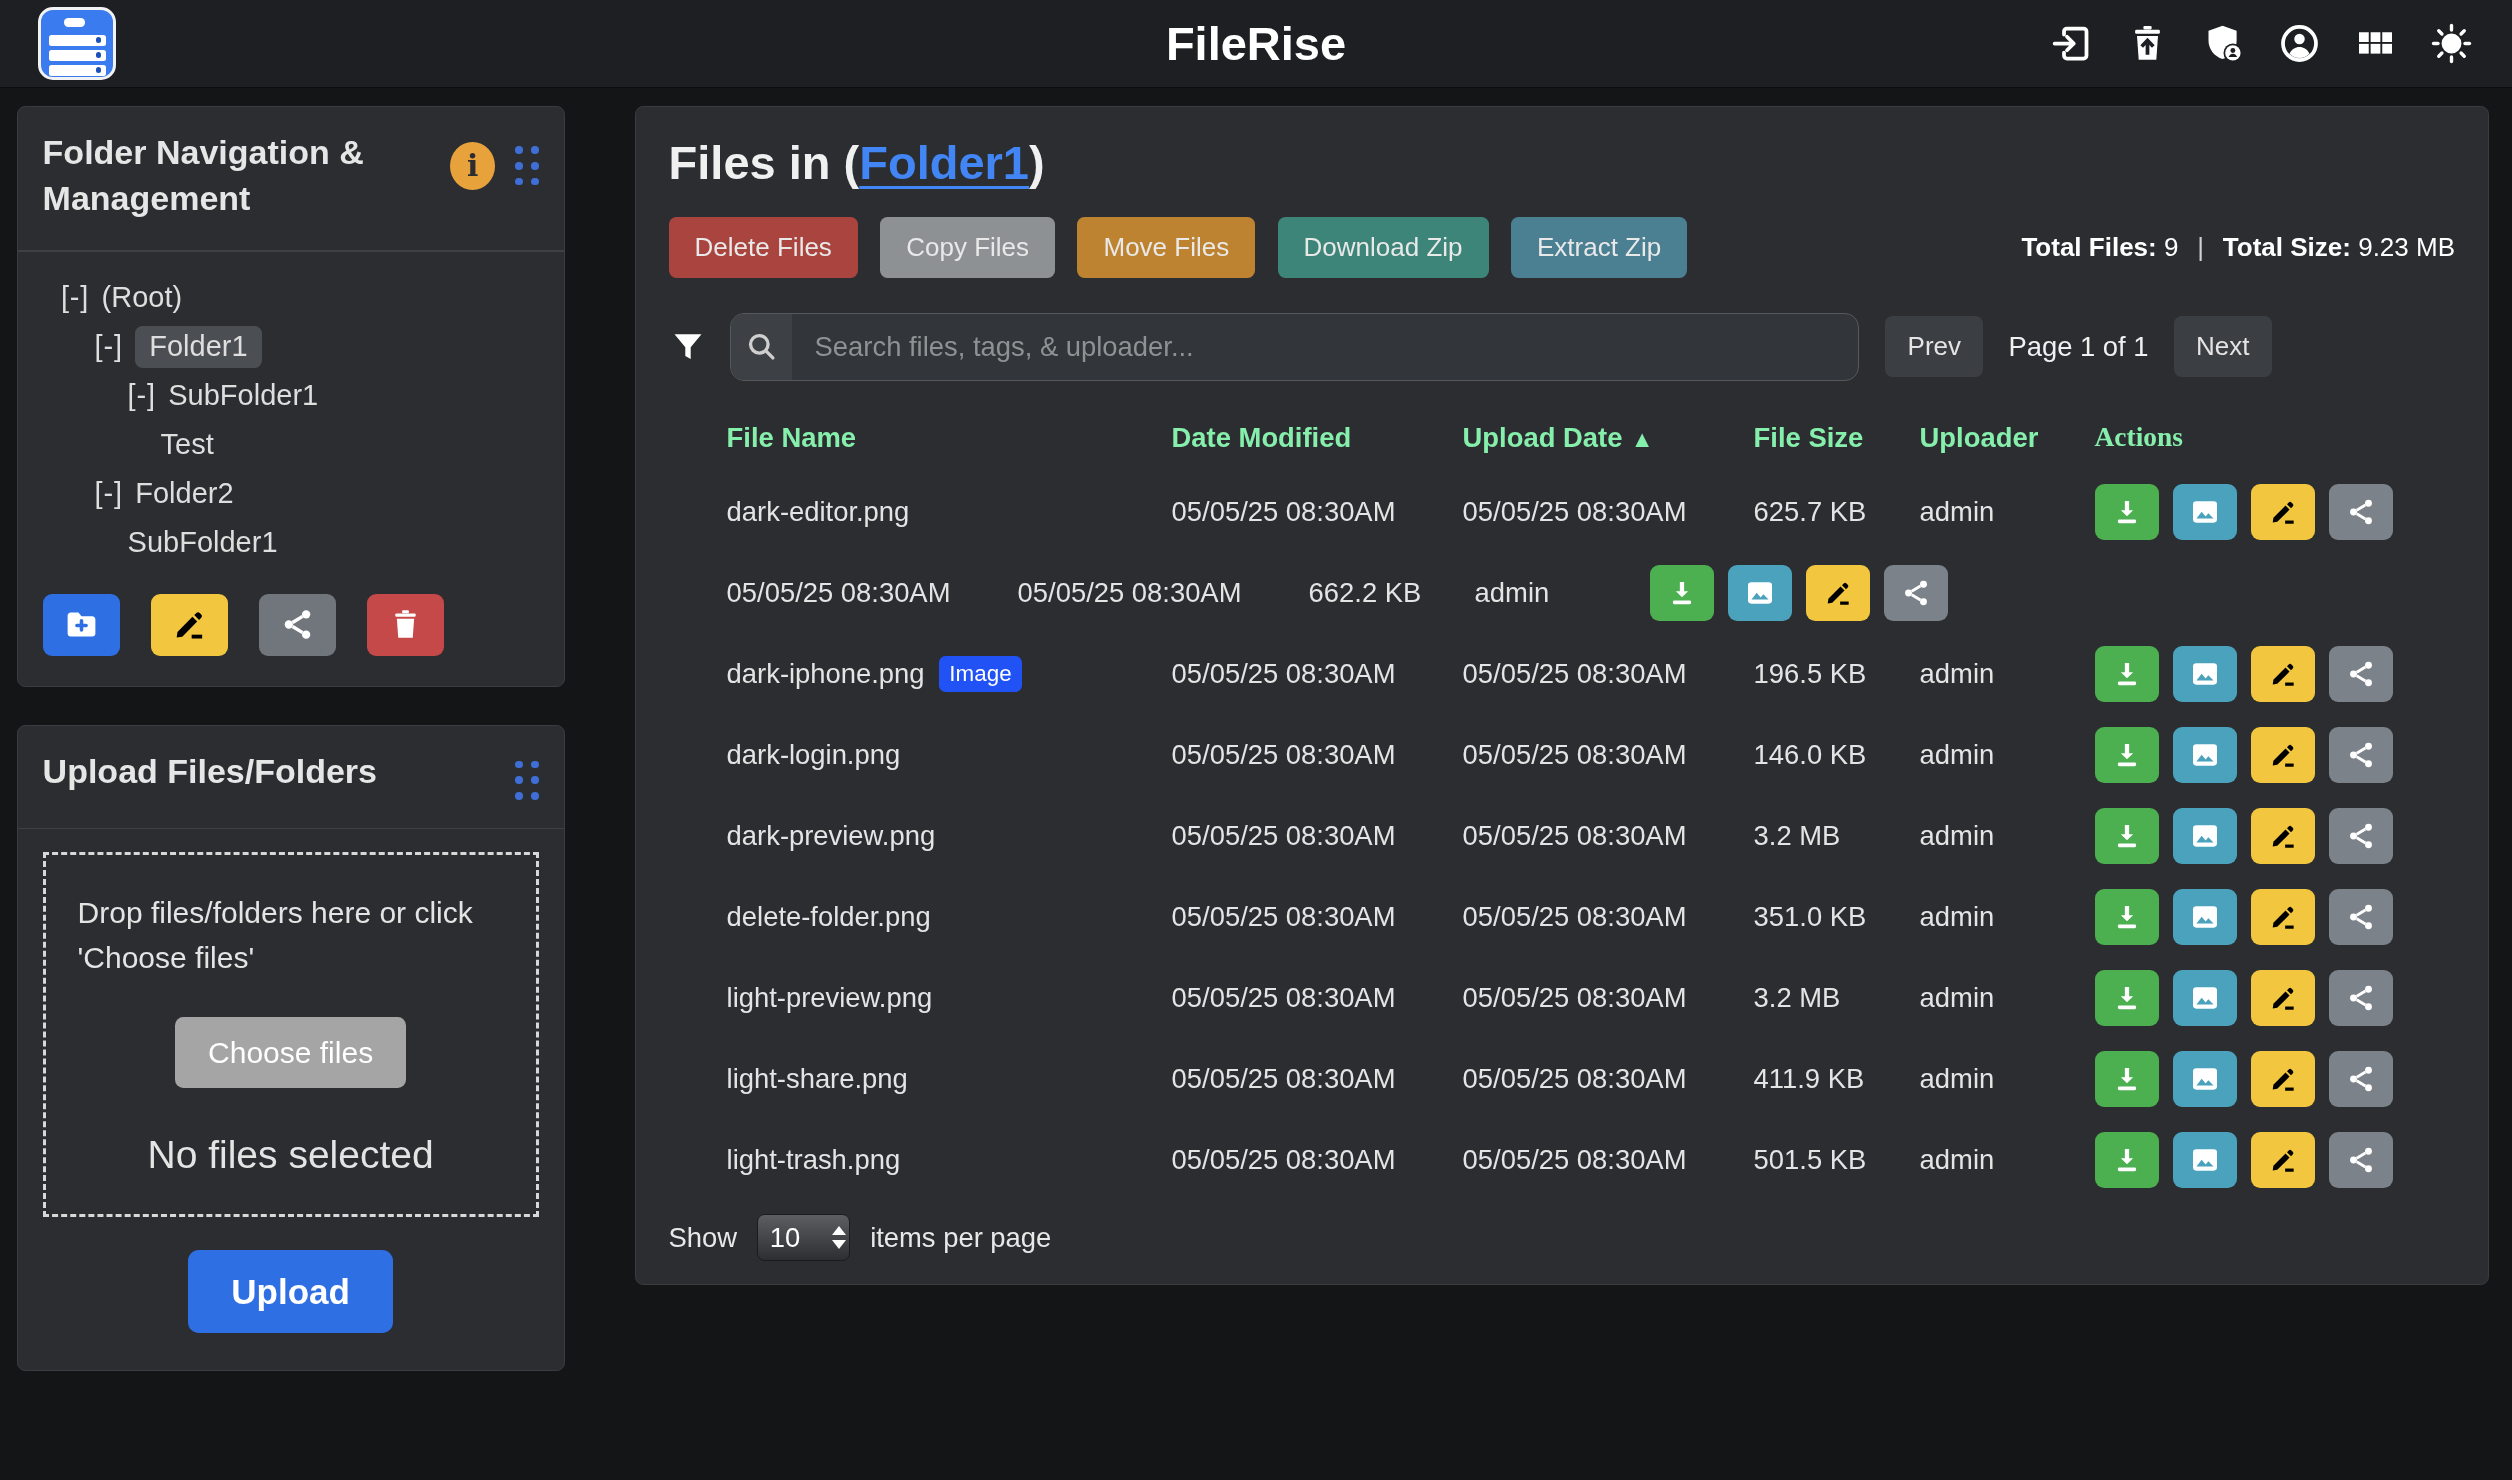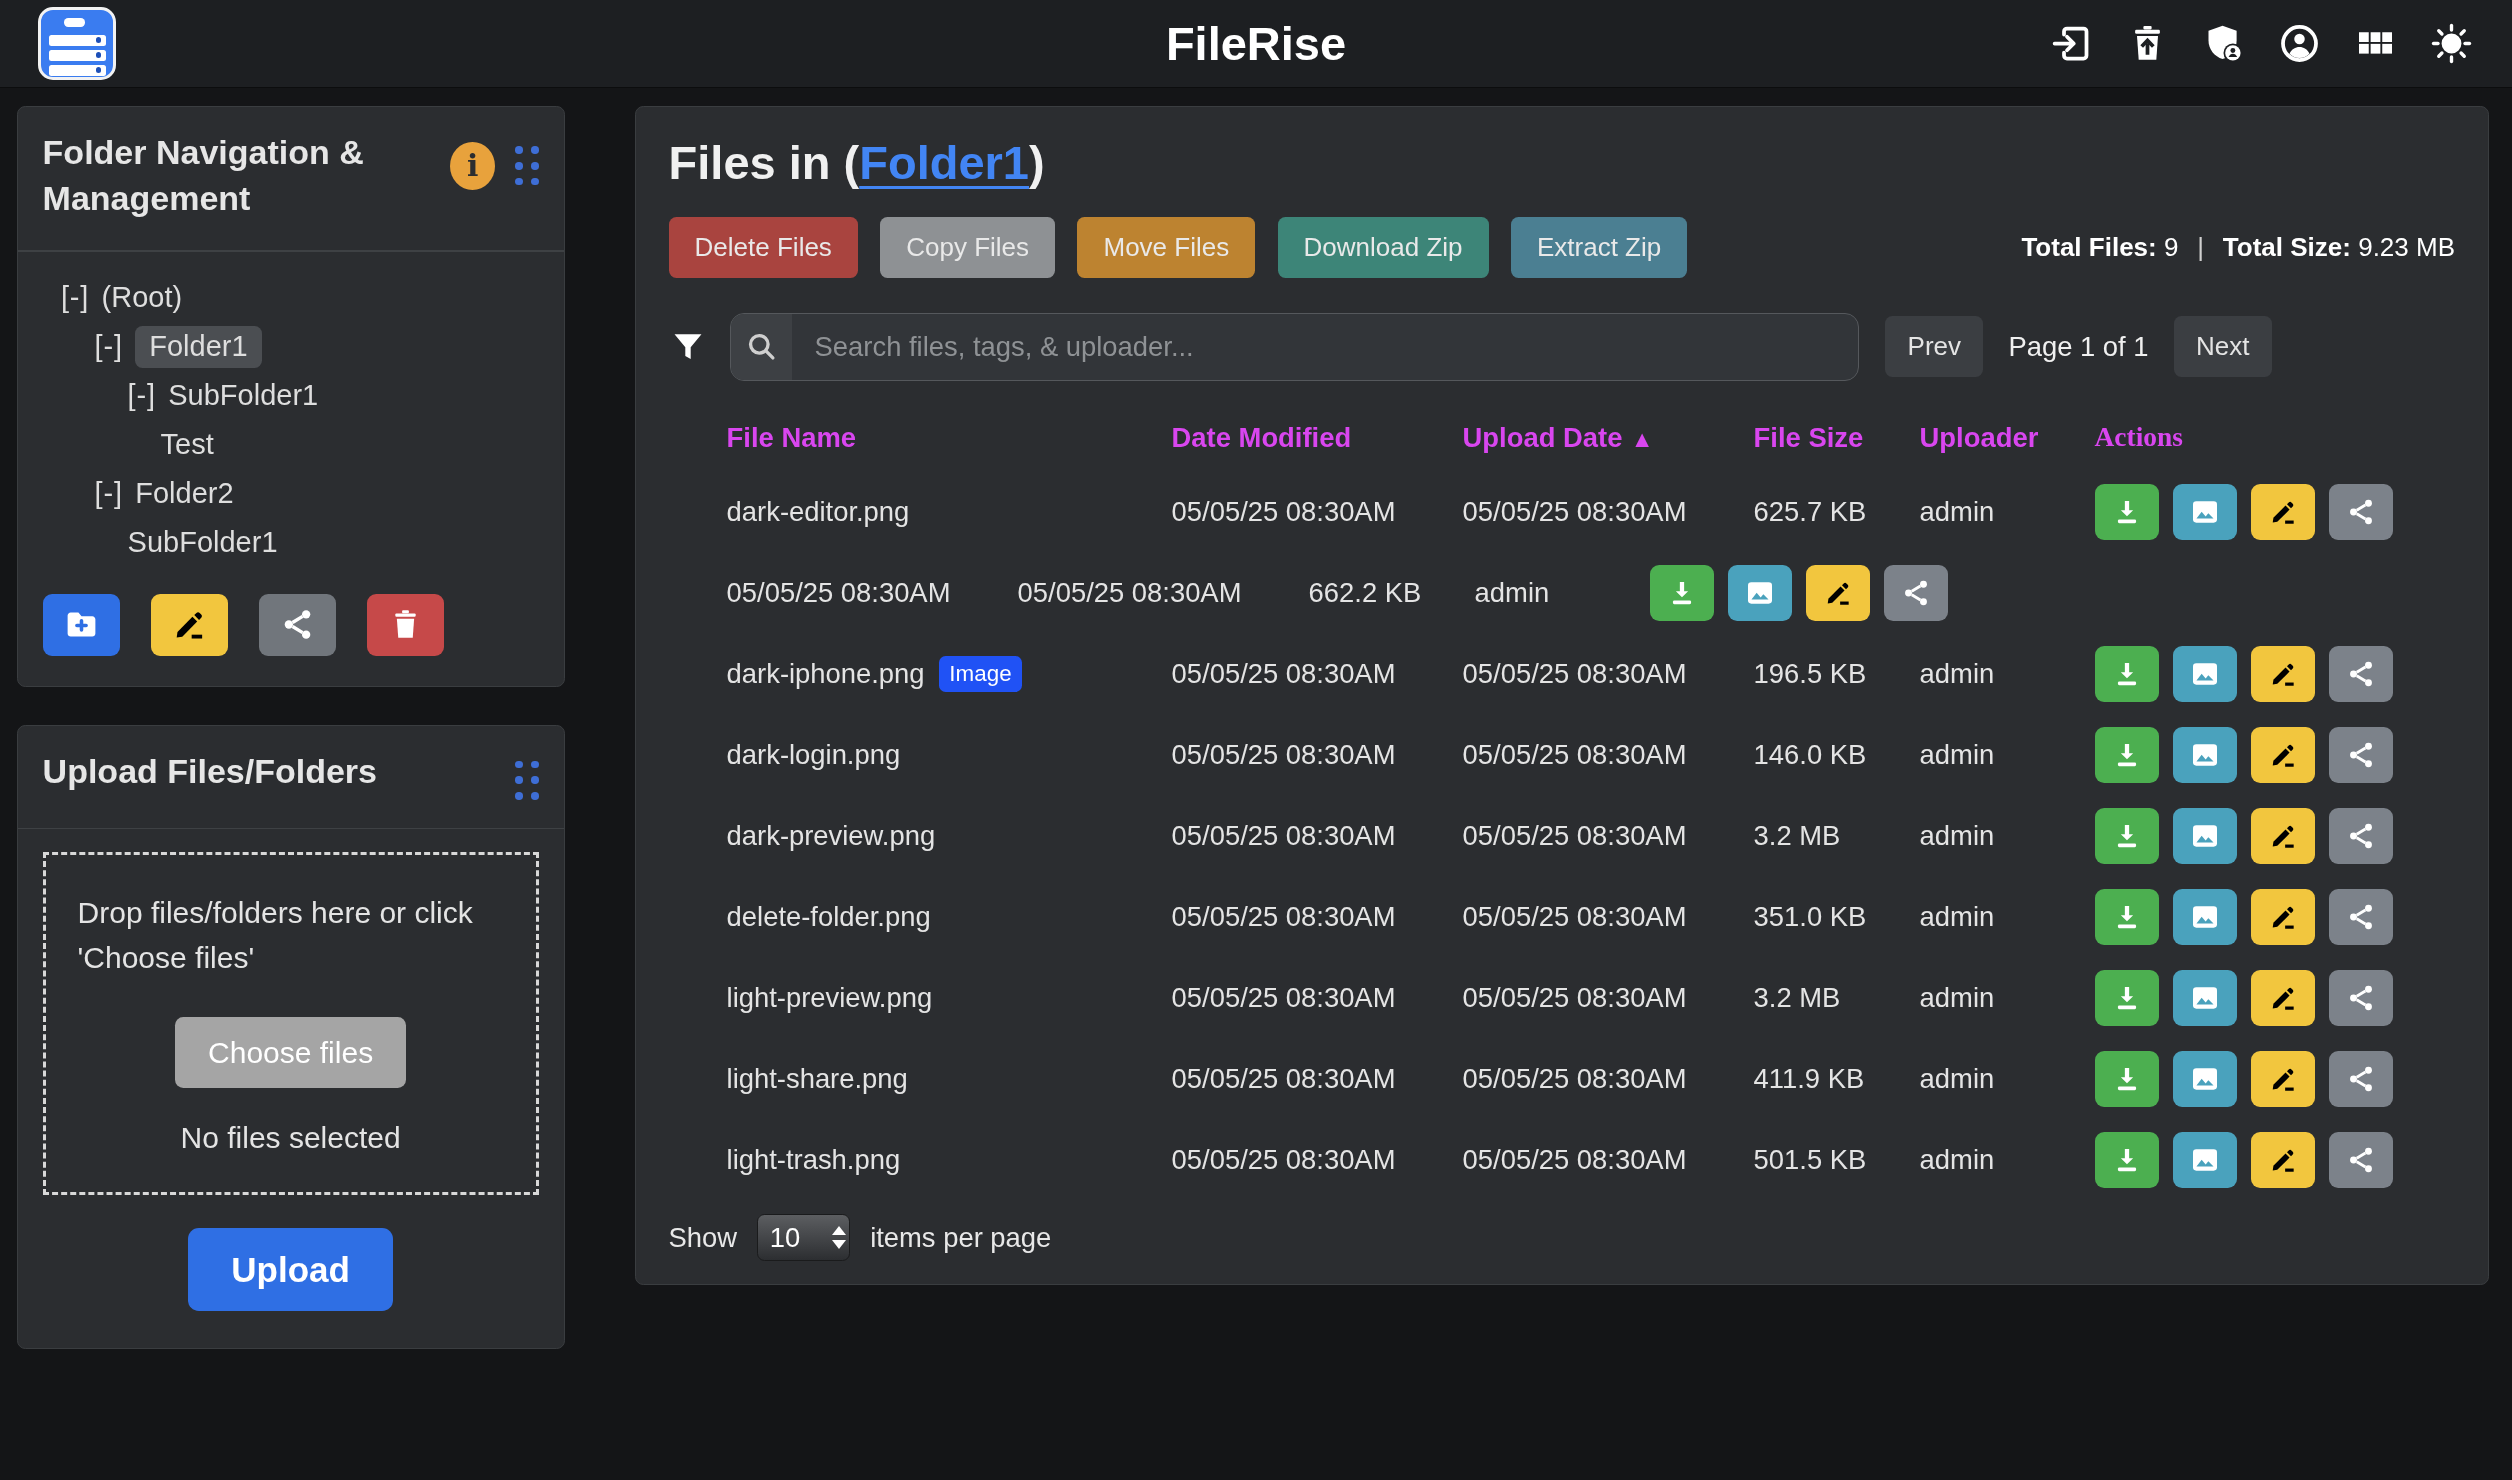--- a/index.html
+++ b/index.html
@@ -52,21 +52,21 @@
   .folder-actions { display:flex; gap:31px; padding:15px 25px 30px; }
   .fa-btn { width:77px; height:62px; border-radius:9.1px; border:none; display:flex; align-items:center; justify-content:center; cursor:pointer; }
   .fa-btn svg { width:37px; height:37px; }
   .bg-blue { background:#2f6fe4; } .bg-yellow { background:#f2c63e; }
   .bg-gray { background:#71767c; } .bg-red { background:#c64949; }
 
   .upload-card { margin-top:38px; }
   .dropzone { margin:23px 25px 0; border:3.3px dashed #d8d8d8; padding:35px 32px 37px; display:flex; flex-direction:column; cursor:pointer; }
   .drop-text { font-size:30px; line-height:1.5; color:#e4e4e4; }
   .choose-btn { align-self:center; margin-top:37px; background:#a5a5a5; color:#fff; font-size:30px; padding:18.3px 33px; border-radius:8.3px; border:none; cursor:pointer; }
-  .no-files { align-self:center; margin-top:33px; font-size:30px; color:#e4e4e4; }
+  .no-files { align-self:center; margin-top:45px; font-size:39px; color:#e4e4e4; }
   .upload-btn { display:block; margin:33px auto 37px; background:#2f6fe4; color:#fff; font-size:35px; font-weight:700; padding:21.6px 43px; border-radius:10.8px; border:none; cursor:pointer; }
 
   
   .main-card { padding:28px 33px 23px; }
   .main-title { font-size:47px; font-weight:700; color:#f0f0f0; }
   .main-title a { color:#4285f4; text-decoration:underline; text-decoration-thickness:3.3px; text-underline-offset:6.6px; cursor:pointer; }
   .toolbar-row { display:flex; align-items:center; margin-top:26.6px; }
   .tb-btn { height:61px; padding:0 26px; border-radius:7.5px; border:none; color:#e9e9e9; font-size:26px; margin-right:22.4px; cursor:pointer; }
   .tb-delete { background:#a9443f; } .tb-copy { background:#8e9194; } .tb-move { background:#bd8330; }
   .tb-dlzip { background:#3d8578; } .tb-exzip { background:#4b7f92; }
@@ -79,21 +79,21 @@
   .search-group { display:flex; height:68px; width:1129px; border:1.7px solid #55585c; border-radius:14px; overflow:hidden; background:#323539; }
   .search-lead { width:61px; background:#3d4044; display:flex; align-items:center; justify-content:center; flex:none; }
   .search-lead svg { width:35px; height:35px; }
   input.search { flex:1; background:transparent; border:none; outline:none; color:#e8e8e8; font-size:27.4px; padding:0 23px; font-family:"Liberation Sans",sans-serif; }
   input.search::placeholder { color:#8f9295; }
   .pager { display:flex; align-items:center; margin-left:26.6px; gap:25px; font-size:27.4px; color:#f0f0f0; }
   .pg-btn { background:#3b3e42; color:#e4e4e4; border:none; border-radius:7.5px; font-size:26px; padding:15px 22.4px; cursor:pointer; }
 
   .table { margin-top:23px; font-size:27.4px; }
   .t-head, .t-row { display:flex; align-items:center; }
-  .t-head { height:68px; font-weight:700; color:#d946ef; }
+  .t-head { height:68px; font-weight:700; color:#86efac; }
   .t-row { height:81px; color:#e4e4e4; }
   .col-check { width:58px; flex:none; }
   .col-name { width:445px; flex:none; display:flex; align-items:center; }
   .col-mod { width:291px; flex:none; }
   .col-up { width:291px; flex:none; }
   .col-size { width:166px; flex:none; }
   .col-user { width:175px; flex:none; }
   .col-act { flex:1; display:flex; gap:14px;font-family:Liberation Serif, serif; }
   .checkbox { width:24px; height:26px; background:#fff; border-radius:5.8px; cursor:pointer; }
   .sort-tri { font-size:23px; margin-left:8.3px; }

